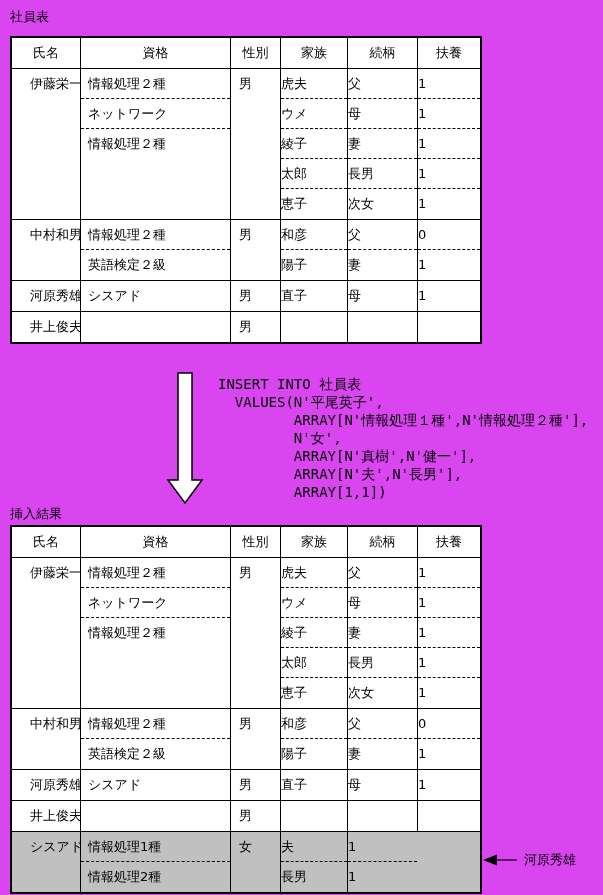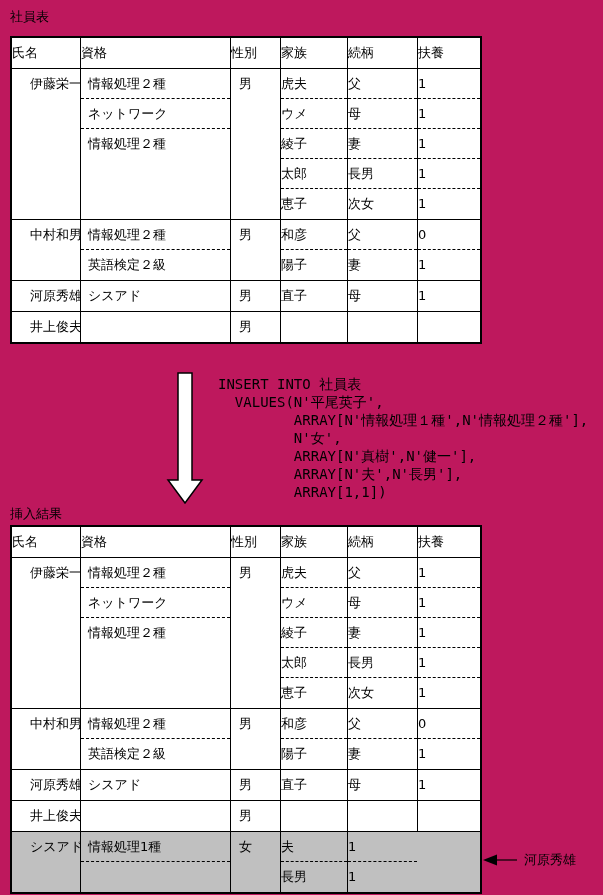--- a/index.html
+++ b/index.html
@@ -2,34 +2,34 @@
 <html style="--ins: #c0c0c0;"><head>
 <meta charset="utf-8">
 <style>
   * { box-sizing: border-box; margin: 0; padding: 0; }
   html, body { background: #fff; }
   body {
     width: 603px; height: 895px;
     font-family: "DejaVu Sans", "Liberation Sans", sans-serif;
     color: #000;
   }
-  .page { position: relative; width: 603px; height: 895px; background: #be185d; overflow: hidden; }
+  .page { position: relative; width: 603px; height: 895px; background: #d946ef; overflow: hidden; }
 
   .fig-label { position: absolute; left: 10px; font-size: 13px; white-space: nowrap; }
   .lbl-before { top: 8px; }
   .lbl-after  { top: 505px; }
 
   
   .t { position: absolute; left: 10px; width: 472px; border: 2px solid #000; background: #fff; }
   .t1 { top: 36px; }
   .t2 { top: 525px; }
   .hr, .er { display: grid; grid-template-columns: 68px 150px 50px 67px 70px 63px; }
   .er { border-top: 1px solid #000; }
   .hc {
-    height: 30px; line-height: 30px; 
+    height: 30px; line-height: 30px; text-align: center;
     font-size: 13px; border-left: 1px solid #000; overflow: hidden;
   }
   .hc:first-child { border-left: none; }
   .cl { border-left: 1px solid #000; min-height: 30px; overflow: hidden; }
   .cl:first-child { border-left: none; }
   .s { height: 30px; line-height: 30px; font-size: 13px; white-space: nowrap; overflow: hidden; }
   .sd { border-bottom: 1px dashed #000; }
   .tc { text-align: left; }
   .pname { padding-left: 18px; }
   .pqual { padding-left: 7px; }
@@ -280,20 +280,21 @@
       <div class="cl"></div>
       <div class="cl"></div>
     </div>
 
     <div class="er ins">
       <div class="cl">
           <div class="s pname">シスアド</div>
         </div>
       <div class="cl">
         <div class="s pqual sd">情報処理1種</div>
+        <div class="s pqual">情報処理2種</div>
       </div>
       <div class="cl">
           <div class="s pgen">女</div>
         </div>
       <div class="cl">
         <div class="s tc sd">夫</div>
         <div class="s tc">長男</div>
       </div>
       <div class="cl">
         <div class="s tc sd">1</div>

